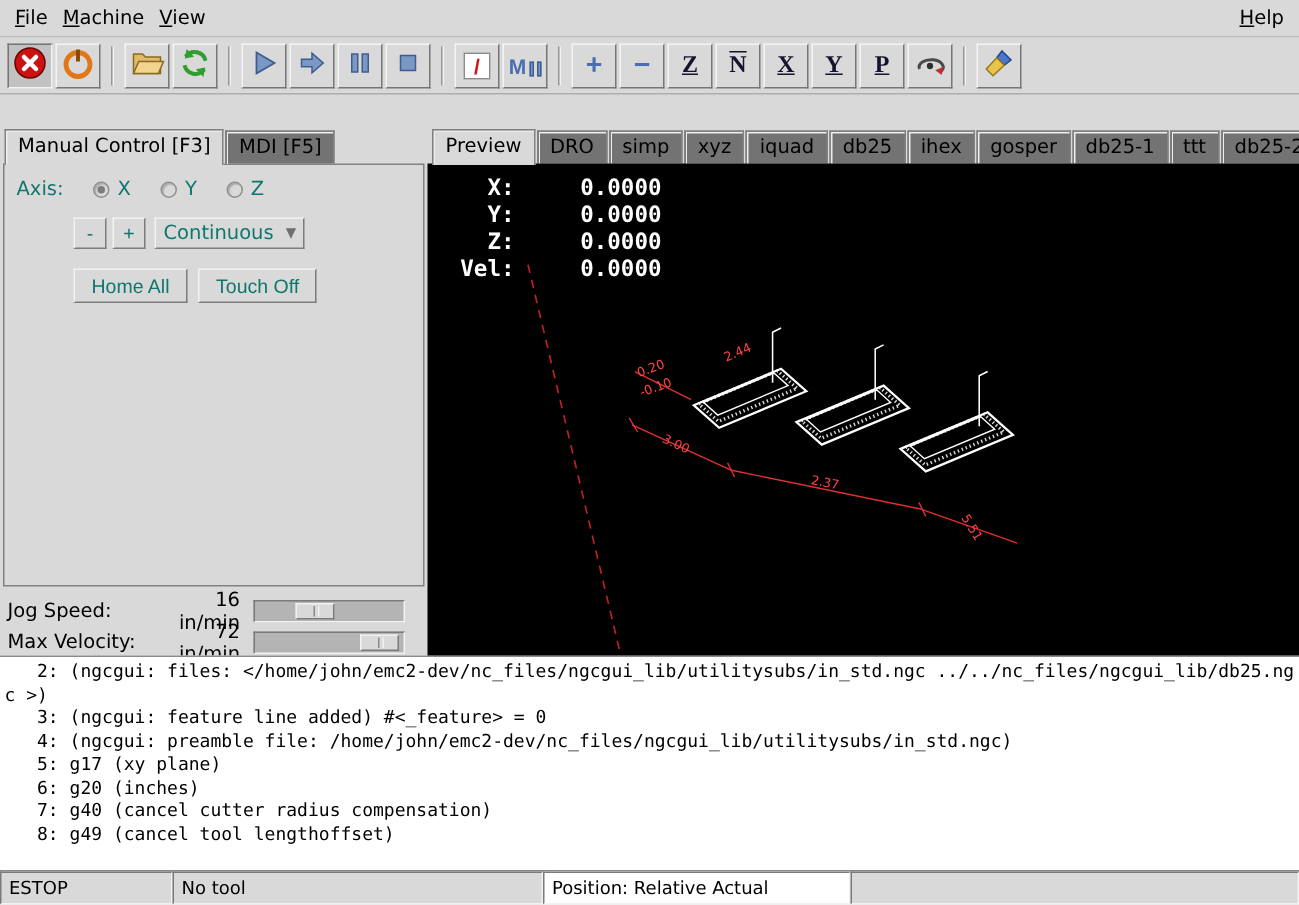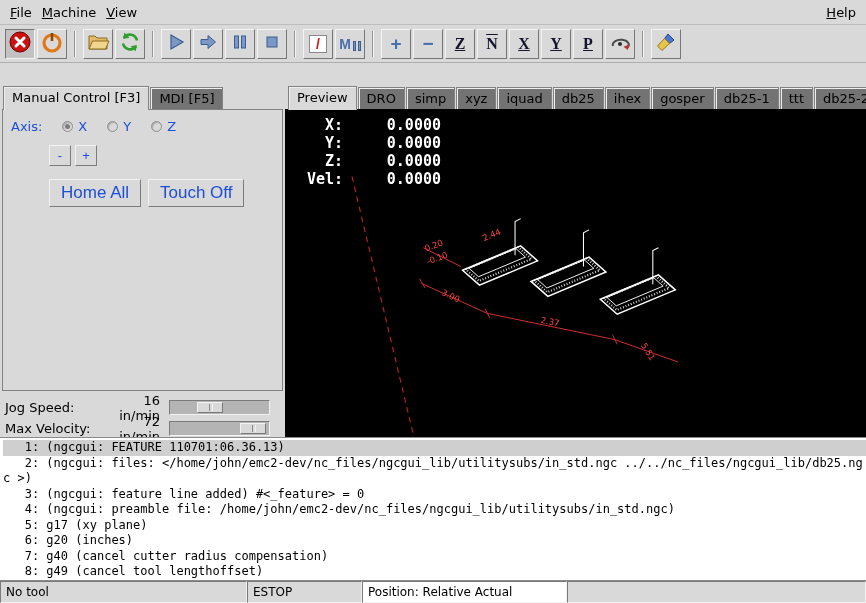--- a/index.html
+++ b/index.html
@@ -36,35 +36,35 @@
   .col-left  { width:285px; flex:0 0 auto; display:flex; flex-direction:column; padding-top:2px; }
   .col-right { flex:1; display:flex; flex-direction:column; padding-top:2px; min-width:0; }
 
   .tabs { height:24px; display:flex; align-items:flex-end; padding-left:3px; flex:0 0 auto;margin-top:20px; }
   .tab { background:#737373; border:1px solid #828282; border-bottom:none; padding:3px 8px 3px;
          font-size:13px; margin-right:1px; white-space:nowrap; cursor:pointer; position:relative;
          box-shadow: inset 1px 1px 0 #eee; }
   .tab.active { background:#d9d9d9; padding-bottom:5px; margin-bottom:-1px; z-index:2; }
 
   .left-frame { height:282px; margin:0 2px; border:1px solid #828282; background:#d9d9d9; flex:0 0 auto; }
-  .dis { color:#1d4ed8; }
+  .dis { color:#0f766e; }
   .axis-row { display:flex; align-items:center; gap:20px; padding:9px 0 0 8px; }
   .radio { display:flex; align-items:center; gap:5px; cursor:default; }
   .rb { width:11px; height:11px; border-radius:50%; background:#d9d9d9; border:1px solid #909090;
         box-shadow: inset 1px 1px 1px #a8a8a8; display:flex; align-items:center; justify-content:center; }
   .rb.sel::after { content:""; width:5px; height:5px; border-radius:50%; background:#7c7c7c; }
   .jog-row { display:flex; align-items:center; gap:4px; padding:11px 0 0 46px; }
   .sbtn { width:22px; height:21px; background:#d9d9d9; border:1px solid; border-color:#f2f2f2 #7c7c7c #7c7c7c #f2f2f2;
           font-size:13px; }
   .combo { height:21px; display:flex; align-items:center; gap:8px; padding:0 5px; background:#d9d9d9;
            border:1px solid; border-color:#f2f2f2 #7c7c7c #7c7c7c #f2f2f2; margin-left:2px; }
   .combo-arrow { font-size:9px; color:#6f6f6f; }
   .home-row { display:flex; gap:7px; padding:13px 0 0 46px; }
   .hbtn { padding:3px 11px; background:#d9d9d9; border:1px solid; border-color:#f2f2f2 #7c7c7c #7c7c7c #f2f2f2;
-          font-size:17px; }
+          font-size:13px; }
 
   .sliders { padding:6px 4px 0 5px; }
   .srow { display:flex; align-items:center; height:21px; }
   .slabel { width:98px; }
   .svalue { width:66px; text-align:right; padding-right:9px; }
   .strough { width:101px; height:15px; background:#b4b4b4; border:1px solid; border-color:#7a7a7a #f2f2f2 #f2f2f2 #7a7a7a;
              position:relative; cursor:pointer; }
   .shandle { position:absolute; top:1px; width:26px; height:11px; background:#d9d9d9; border:1px solid;
              border-color:#f2f2f2 #7a7a7a #7a7a7a #f2f2f2; }
   .shandle::after { content:""; position:absolute; left:11px; top:1px; width:2px; height:7px;
@@ -247,20 +247,24 @@
           </label>
           <label class="radio dis">
             <span class="rb"></span>
             <span>Z</span>
           </label>
         </div>
 
         <div class="jog-row">
           <button class="sbtn dis">-</button>
           <button class="sbtn dis">+</button>
+          <div class="combo">
+            <span class="dis">Continuous</span>
+            <span class="combo-arrow">▼</span>
+          </div>
         </div>
 
         <div class="home-row">
           <button class="hbtn dis">Home All</button>
           <button class="hbtn dis">Touch Off</button>
         </div>
       </div>
 
       <div class="sliders">
         <div class="srow">
@@ -357,30 +361,29 @@
           <div class="crow">
               <span class="clabel">Vel:</span>
               <span class="cvalue">0.0000</span>
             </div>
         </div>
       </div>
     </div>
   </div>
 
   <div class="gcode">
-    <div class="gline hl">   1: (ngcgui: FEATURE 110701:06.36.13)</div>
     <div class="gline">   2: (ngcgui: files: &lt;/home/john/emc2-dev/nc_files/ngcgui_lib/utilitysubs/in_std.ngc ../../nc_files/ngcgui_lib/db25.ngc &gt;)</div>
     <div class="gline">   3: (ngcgui: feature line added) #&lt;_feature&gt; = 0</div>
     <div class="gline">   4: (ngcgui: preamble file: /home/john/emc2-dev/nc_files/ngcgui_lib/utilitysubs/in_std.ngc)</div>
     <div class="gline">   5: g17 (xy plane)</div>
     <div class="gline">   6: g20 (inches)</div>
     <div class="gline">   7: g40 (cancel cutter radius compensation)</div>
     <div class="gline">   8: g49 (cancel tool lengthoffset)</div>
   </div>
 
   <div class="statusbar">
+    <div class="scell c1">ESTOP</div>
     <div class="scell c2">No tool</div>
-    <div class="scell c1">ESTOP</div>
     <div class="scell c3">Position: Relative Actual</div>
     <div class="scell fill"></div>
   </div>
 
 </div>
 
 </body></html>

